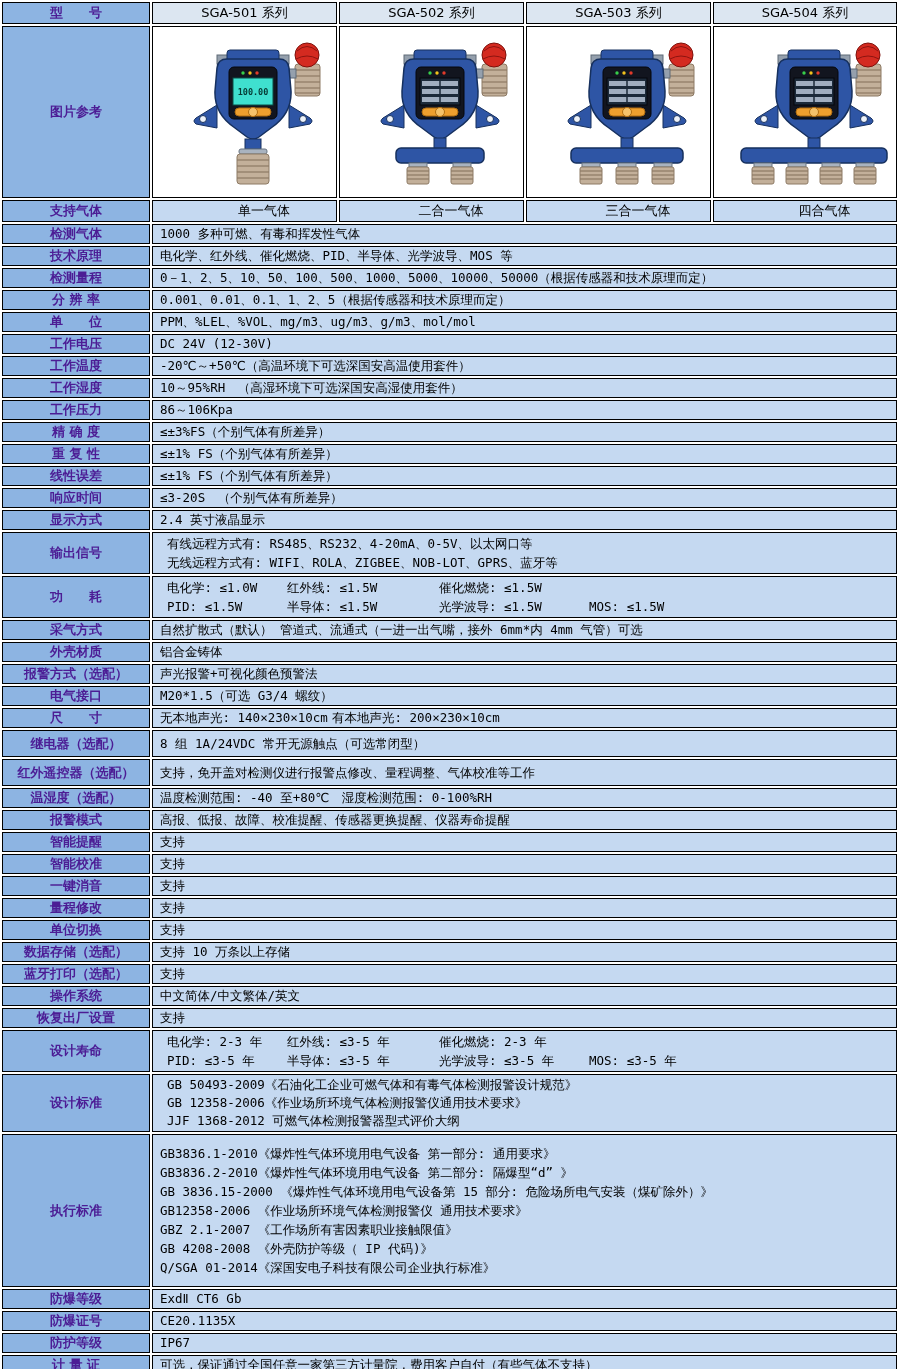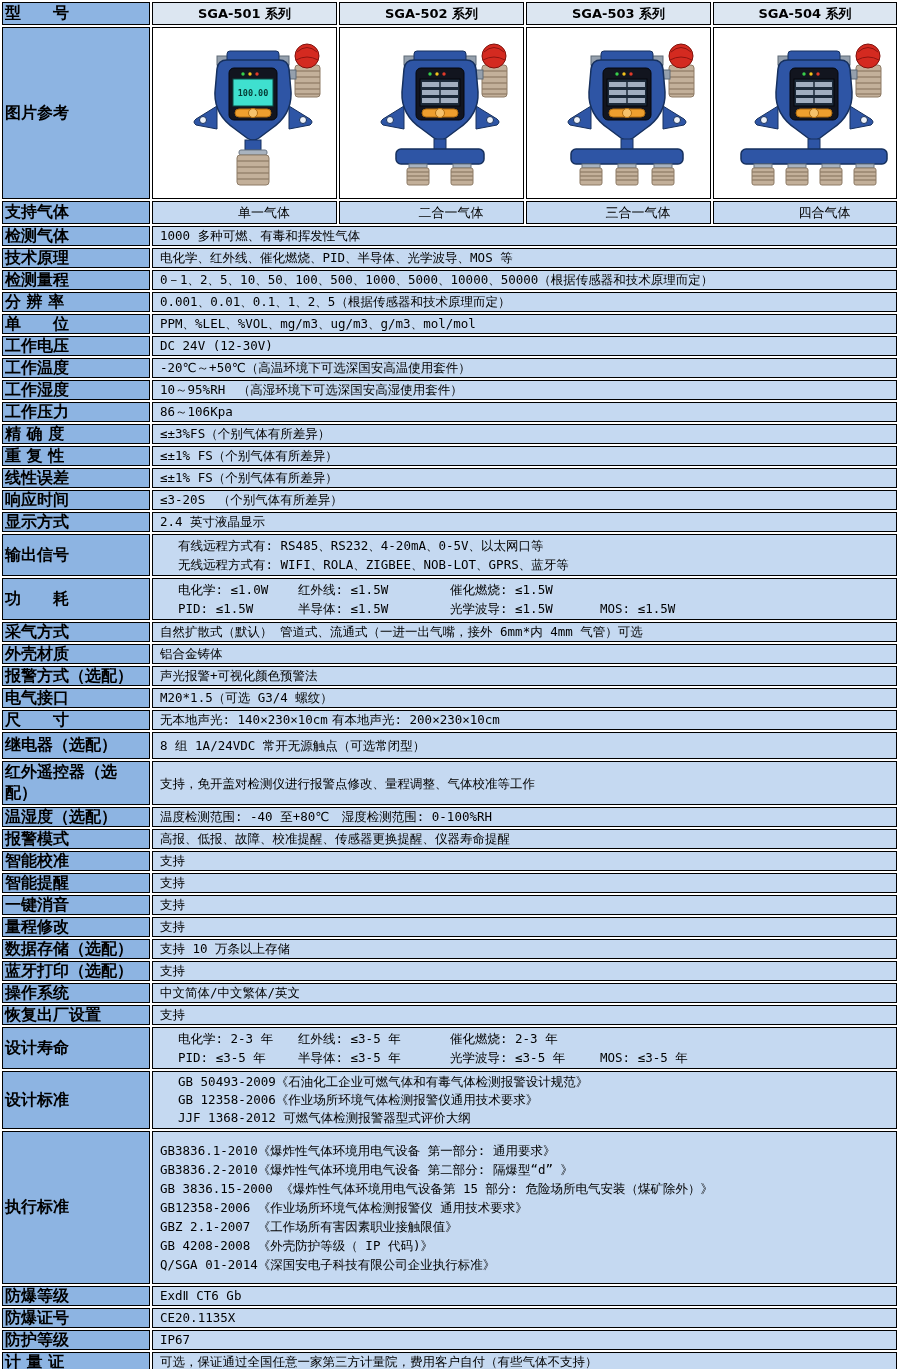--- a/index.html
+++ b/index.html
@@ -1,29 +1,29 @@
 <!DOCTYPE html>
 <html lang="zh"><head>
 <meta charset="utf-8">
 <style>
   html,body{margin:0;padding:0;background:#ffffff;}
   body{width:899px;font-family:"DejaVu Sans","Liberation Sans",sans-serif;color:#000;}
   table.spec{border-collapse:separate;border-spacing:2px;width:899px;table-layout:fixed;}
   td{border:1px solid #000;overflow:hidden;vertical-align:middle;box-sizing:border-box;}
-  td.lbl{background:#8db4e2;font-weight:bold;font-size:16px;color:#000000;padding:0 2px;}
-  td.hdr{background:#dce6f1;text-align:center;font-weight:bold;font-size:13px;height:18px;}
+  td.lbl{background:#8db4e2;text-align:center;font-weight:bold;font-size:13px;color:#4c1d95;padding:0 2px;}
+  td.hdr{background:#dce6f1;text-align:center;font-weight:normal;font-size:13px;height:18px;}
   td.val{background:#c5d9f1;font-size:12.5px;padding:0 7px;white-space:nowrap;
          font-family:"DejaVu Sans Mono","DejaVu Sans",sans-serif;}
   td.gasv{background:#c5d9f1;text-align:center;font-size:13px;height:18px;
           font-family:"DejaVu Sans Mono","DejaVu Sans",sans-serif;padding-left:40px;}
   td.img{background:#ffffff;text-align:center;vertical-align:middle;height:146px;padding:12px;}
   tr.std td{height:18px;line-height:18px;}
   tr.vtall td.val{height:25px;line-height:25px;}
   tr.vtall td.lbl{height:25px;}
-  td.ml{padding:1px 25px;}
+  td.ml{padding:1px 14px;}
   .ln{height:19px;line-height:19px;white-space:nowrap;}
   .ln3{height:18px;line-height:18px;white-space:nowrap;}
   .c1{display:inline-block;width:120px;}
   .c2{display:inline-block;width:152px;}
   .c3{display:inline-block;width:150px;}
   .w172{display:inline-block;width:172px;}
   .w235{display:inline-block;width:235px;}
   svg.device{display:block;margin:0 auto;}
 </style>
 </head>
@@ -351,33 +351,37 @@
       </tr>
   <tr class="std">
         <td class="lbl">温湿度（选配）</td>
         <td class="val" colspan="4">温度检测范围: -40 至+80℃　湿度检测范围: 0-100%RH</td>
       </tr>
   <tr class="std">
         <td class="lbl">报警模式</td>
         <td class="val" colspan="4">高报、低报、故障、校准提醒、传感器更换提醒、仪器寿命提醒</td>
       </tr>
   <tr class="std">
+        <td class="lbl">智能提醒</td>
+        <td class="val" colspan="4">支持</td>
+      </tr>
+  <tr class="std">
         <td class="lbl">智能校准</td>
         <td class="val" colspan="4">支持</td>
       </tr>
   <tr class="std">
-        <td class="lbl">智能提醒</td>
-        <td class="val" colspan="4">支持</td>
-      </tr>
-  <tr class="std">
         <td class="lbl">一键消音</td>
         <td class="val" colspan="4">支持</td>
       </tr>
   <tr class="std">
         <td class="lbl">量程修改</td>
+        <td class="val" colspan="4">支持</td>
+      </tr>
+  <tr class="std">
+        <td class="lbl">单位切换</td>
         <td class="val" colspan="4">支持</td>
       </tr>
   <tr class="std">
         <td class="lbl">数据存储（选配）</td>
         <td class="val" colspan="4">支持 10 万条以上存储</td>
       </tr>
   <tr class="std">
         <td class="lbl">蓝牙打印（选配）</td>
         <td class="val" colspan="4">支持</td>
       </tr>

